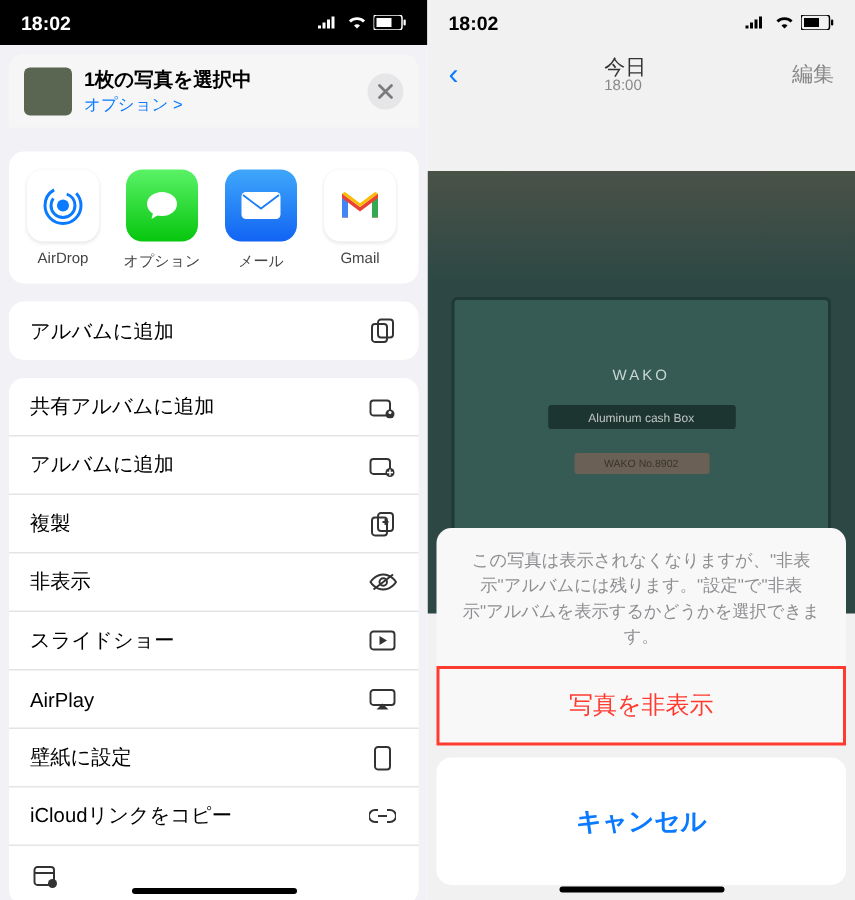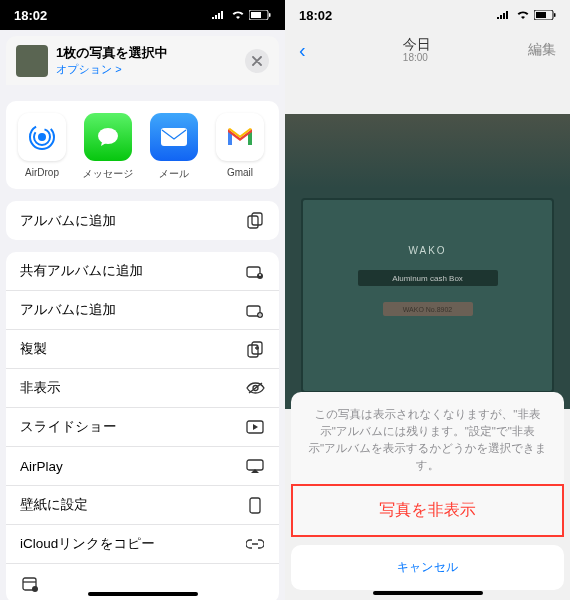--- a/index.html
+++ b/index.html
@@ -33,26 +33,26 @@
     .screen-right { background: #f1f1f1; }
     .screen-right .status-bar { color: #000; }
     .nav-bar { height: 40px; display: flex; align-items: center; justify-content: space-between; padding: 0 14px; font-size: 14px; color: #333; }
     .nav-back { color: #0a7aff; font-size: 20px; }
     .nav-center { line-height: 1.2; }
     .nav-center-sub { font-size: 10px; color: #888; }
     .nav-edit { color: #888; font-size: 14px; }
     .photo-area { margin: 44px 0 0 0; height: 295px; background: linear-gradient(#4a5248 0%, #2d4844 25%, #2d4844 100%); position: relative; }
     .photo-frame { position: absolute; top: 84px; left: 16px; right: 16px; height: 195px; background: #365a54; border: 2px solid #1f3a36; border-radius: 4px; }
     .photo-label { position: absolute; top: 45px; left: 50%; transform: translateX(-50%); color: #c8d8d2; font-size: 10px; letter-spacing: 2px; }
-    .photo-plate { position: absolute; top: 70px; left: 50%; transform: translateX(-50%); width: 140px; height: 16px; background: #1d3530; border-radius: 2px; color: #c0c5c3; font-size: 8px; display: flex; align-items: center; justify-content: center; }
+    .photo-plate { position: absolute; top: 70px; left: 50%; transform: translateX(-50%); width: 125px; height: 16px; background: #1d3530; border-radius: 2px; color: #c0c5c3; font-size: 8px; display: flex; align-items: center; justify-content: center; }
     .photo-tag { position: absolute; top: 102px; left: 50%; transform: translateX(-50%); width: 90px; height: 14px; background: #6b6055; border-radius: 2px; color: #3a342d; font-size: 7px; display: flex; align-items: center; justify-content: center; }
     .sheet-bottom { position: absolute; bottom: 0; left: 6px; right: 6px; }
     .sheet-msg { background: #f8f8f8; border-radius: 10px 10px 0 0; padding: 14px 16px 10px 16px; font-size: 11.5px; color: #8e8e92; text-align: center; line-height: 1.5; }
     .btn-hide { background: #f8f8f8; border-top: 0.5px solid #e2e2e4; padding: 14px 16px; text-align: center; font-size: 16px; color: #ff3b30; border: 2px solid #ff3b30; margin-top: -0.5px; }
-    .btn-cancel { background: #fff; border-radius: 10px; margin-top: 8px; padding: 14px 0; text-align: center; font-size: 12px; font-weight: 400; color: #0a7aff; margin-bottom: 10px; }
+    .btn-cancel { background: #fff; border-radius: 10px; margin-top: 8px; padding: 31px 0; text-align: center; font-size: 17px; font-weight: 700; color: #0a7aff; margin-bottom: 10px; }
     .home-ind-r { position: absolute; bottom: 5px; left: 50%; transform: translateX(-50%); width: 110px; height: 4px; background: #000; border-radius: 3px; }
   </style>
 </head>
 <body>
 
 <div class="screen screen-left">
   <div class="status-bar">
     <span class="status-left">18:02</span>
     <span class="status-right">
       <svg width="16" height="10" viewBox="0 0 16 10">
@@ -93,21 +93,21 @@
       </div>
       <span class="channel-label">AirDrop</span>
     </div>
     <div class="channel">
       <div class="channel-icon msg-icon">
         <svg width="28" height="28" viewBox="0 0 28 28">
             <ellipse cx="14" cy="13" rx="10" ry="8" fill="#fff"></ellipse>
             <path d="M8 19l-1 4 5-3z" fill="#fff"></path>
           </svg>
       </div>
-      <span class="channel-label">メッセージ</span>
+      <span class="channel-label">オプション</span>
     </div>
     <div class="channel">
       <div class="channel-icon mail-icon">
         <svg width="30" height="22" viewBox="0 0 30 22">
             <rect x="2" y="2" width="26" height="18" rx="3" fill="#fff"></rect>
             <path d="M3 4l12 9 12-9" fill="none" stroke="#1a7ff5" stroke-width="1.2"></path>
           </svg>
       </div>
       <span class="channel-label">メール</span>
     </div>

